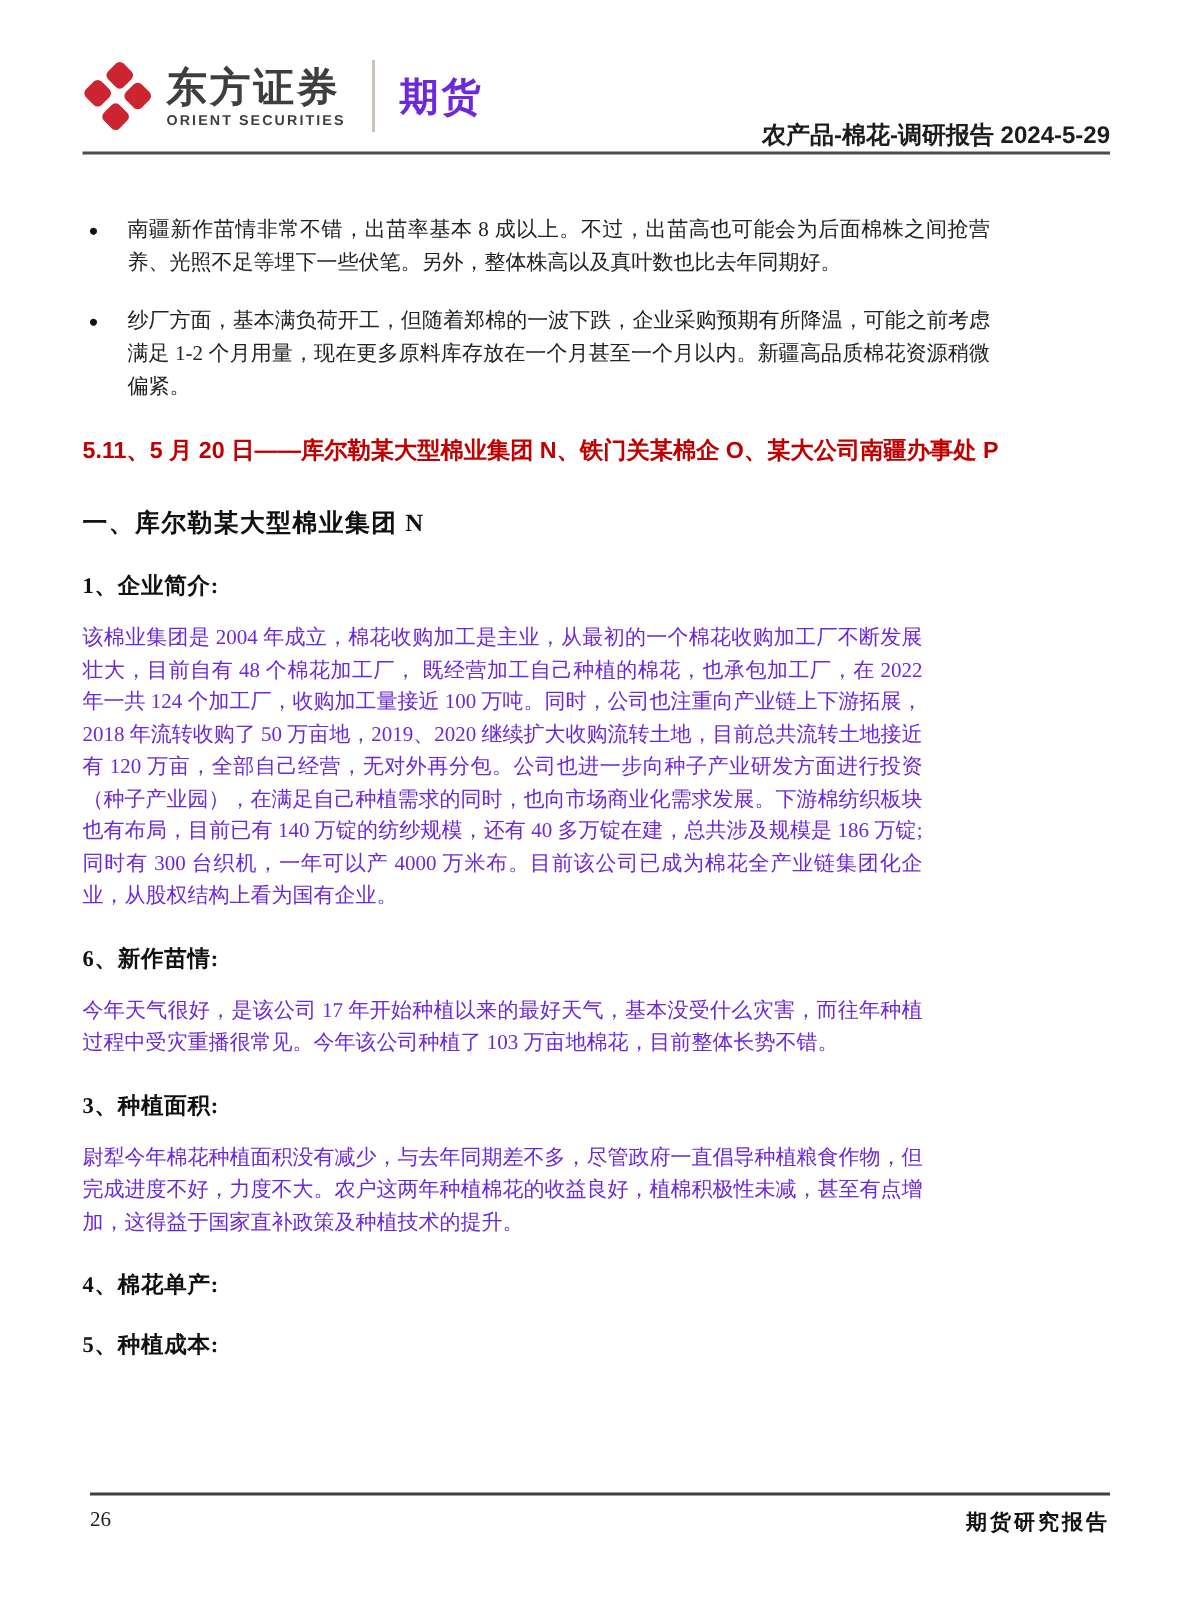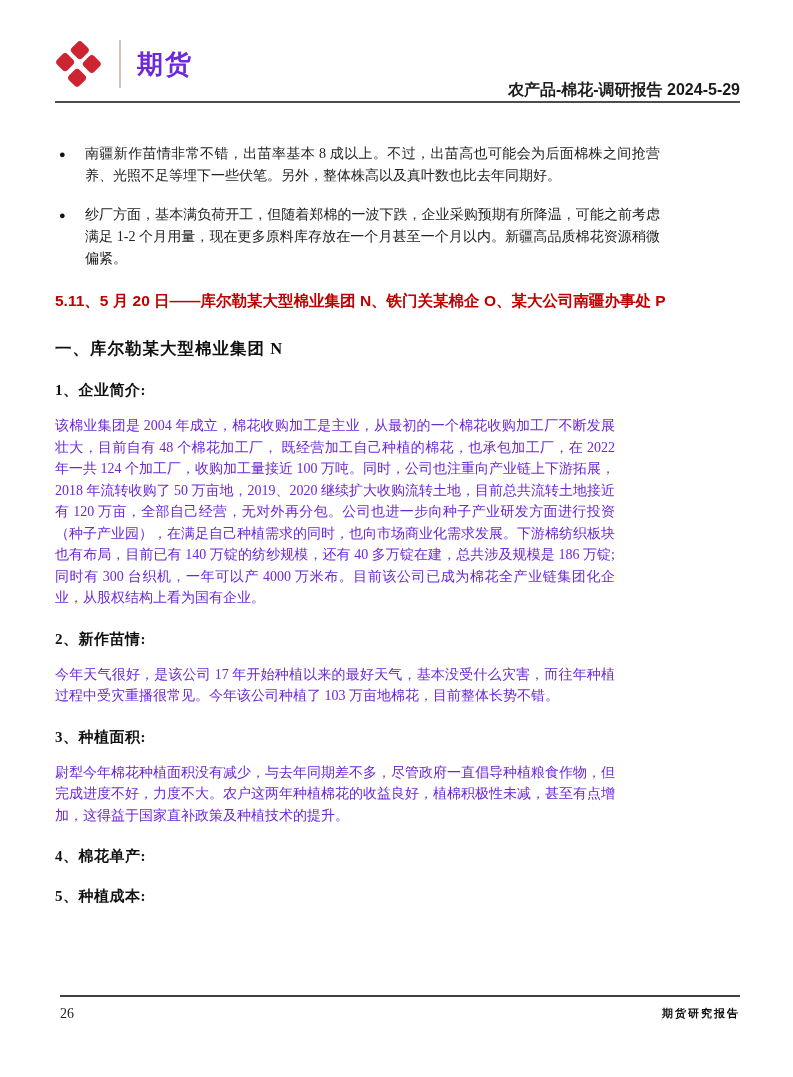--- a/index.html
+++ b/index.html
@@ -88,38 +88,42 @@
   .block-body:empty { display: none; }
 
   
   .footer { position: absolute; left: 60px; right: 53px; top: 995px; }
   .footer-rule { height: 2px; background: #3f3f3f; }
   .page-number {
     font-size: 14px; color: #222; margin-top: 9px;
   }
   .footer-label {
     position: absolute; right: 0; top: 11px;
-    font-weight: bold; font-size: 11px; color: #111; letter-spacing: 2px;
+    font-weight: bold; font-size: 14px; color: #111; letter-spacing: 2px;
   }
 </style>
 </head>
 <body>
 
 <div class="page">
 
   <div class="header">
     <div class="brand-row">
       <svg class="logo-mark" viewBox="0 0 100 112" xmlns="http://www.w3.org/2000/svg" aria-hidden="true">
         <g fill="#cc2431">
           <rect x="38" y="10" width="32" height="32" rx="8" transform="rotate(45 54 26)"></rect>
           <rect x="64" y="40" width="32" height="32" rx="8" transform="rotate(45 80 56)"></rect>
           <rect x="32" y="70" width="32" height="32" rx="8" transform="rotate(45 48 86)"></rect>
           <rect x="6" y="36" width="32" height="32" rx="8" transform="rotate(45 22 52)"></rect>
         </g>
       </svg>
+      <div class="brand-text">
+        <div class="brand-cn">东方证券</div>
+        <div class="brand-en">ORIENT SECURITIES</div>
+      </div>
       <div class="brand-divider"></div>
       <div class="division">期货</div>
     </div>
     <div class="report-meta">农产品-棉花-调研报告 2024-5-29</div>
     <div class="header-rule"></div>
   </div>
 
   <div class="main">
 
     <ul class="bullets">
@@ -136,21 +140,21 @@
     <h2 class="red-heading">5.11、5 月 20 日——库尔勒某大型棉业集团 N、铁门关某棉企 O、某大公司南疆办事处 P</h2>
 
     <h3 class="subsection-heading">一、库尔勒某大型棉业集团 N</h3>
 
     <div>
       <div class="block-heading">1、企业简介:</div>
       <div class="block-body">该棉业集团是 2004 年成立，棉花收购加工是主业，从最初的一个棉花收购加工厂不断发展壮大，目前自有 48 个棉花加工厂， 既经营加工自己种植的棉花，也承包加工厂，在 2022 年一共 124 个加工厂，收购加工量接近 100 万吨。同时，公司也注重向产业链上下游拓展，2018 年流转收购了 50 万亩地，2019、2020 继续扩大收购流转土地，目前总共流转土地接近有 120 万亩，全部自己经营，无对外再分包。公司也进一步向种子产业研发方面进行投资（种子产业园），在满足自己种植需求的同时，也向市场商业化需求发展。下游棉纺织板块也有布局，目前已有 140 万锭的纺纱规模，还有 40 多万锭在建，总共涉及规模是 186 万锭; 同时有 300 台织机，一年可以产 4000 万米布。目前该公司已成为棉花全产业链集团化企业，从股权结构上看为国有企业。</div>
     </div>
 
     <div>
-      <div class="block-heading">2、新作苗情:</div>
+      <div class="block-heading">6、新作苗情:</div>
       <div class="block-body">今年天气很好，是该公司 17 年开始种植以来的最好天气，基本没受什么灾害，而往年种植过程中受灾重播很常见。今年该公司种植了 103 万亩地棉花，目前整体长势不错。</div>
     </div>
 
     <div>
       <div class="block-heading">3、种植面积:</div>
       <div class="block-body">尉犁今年棉花种植面积没有减少，与去年同期差不多，尽管政府一直倡导种植粮食作物，但完成进度不好，力度不大。农户这两年种植棉花的收益良好，植棉积极性未减，甚至有点增加，这得益于国家直补政策及种植技术的提升。</div>
     </div>
 
     <div>
       <div class="block-heading">4、棉花单产:</div>

